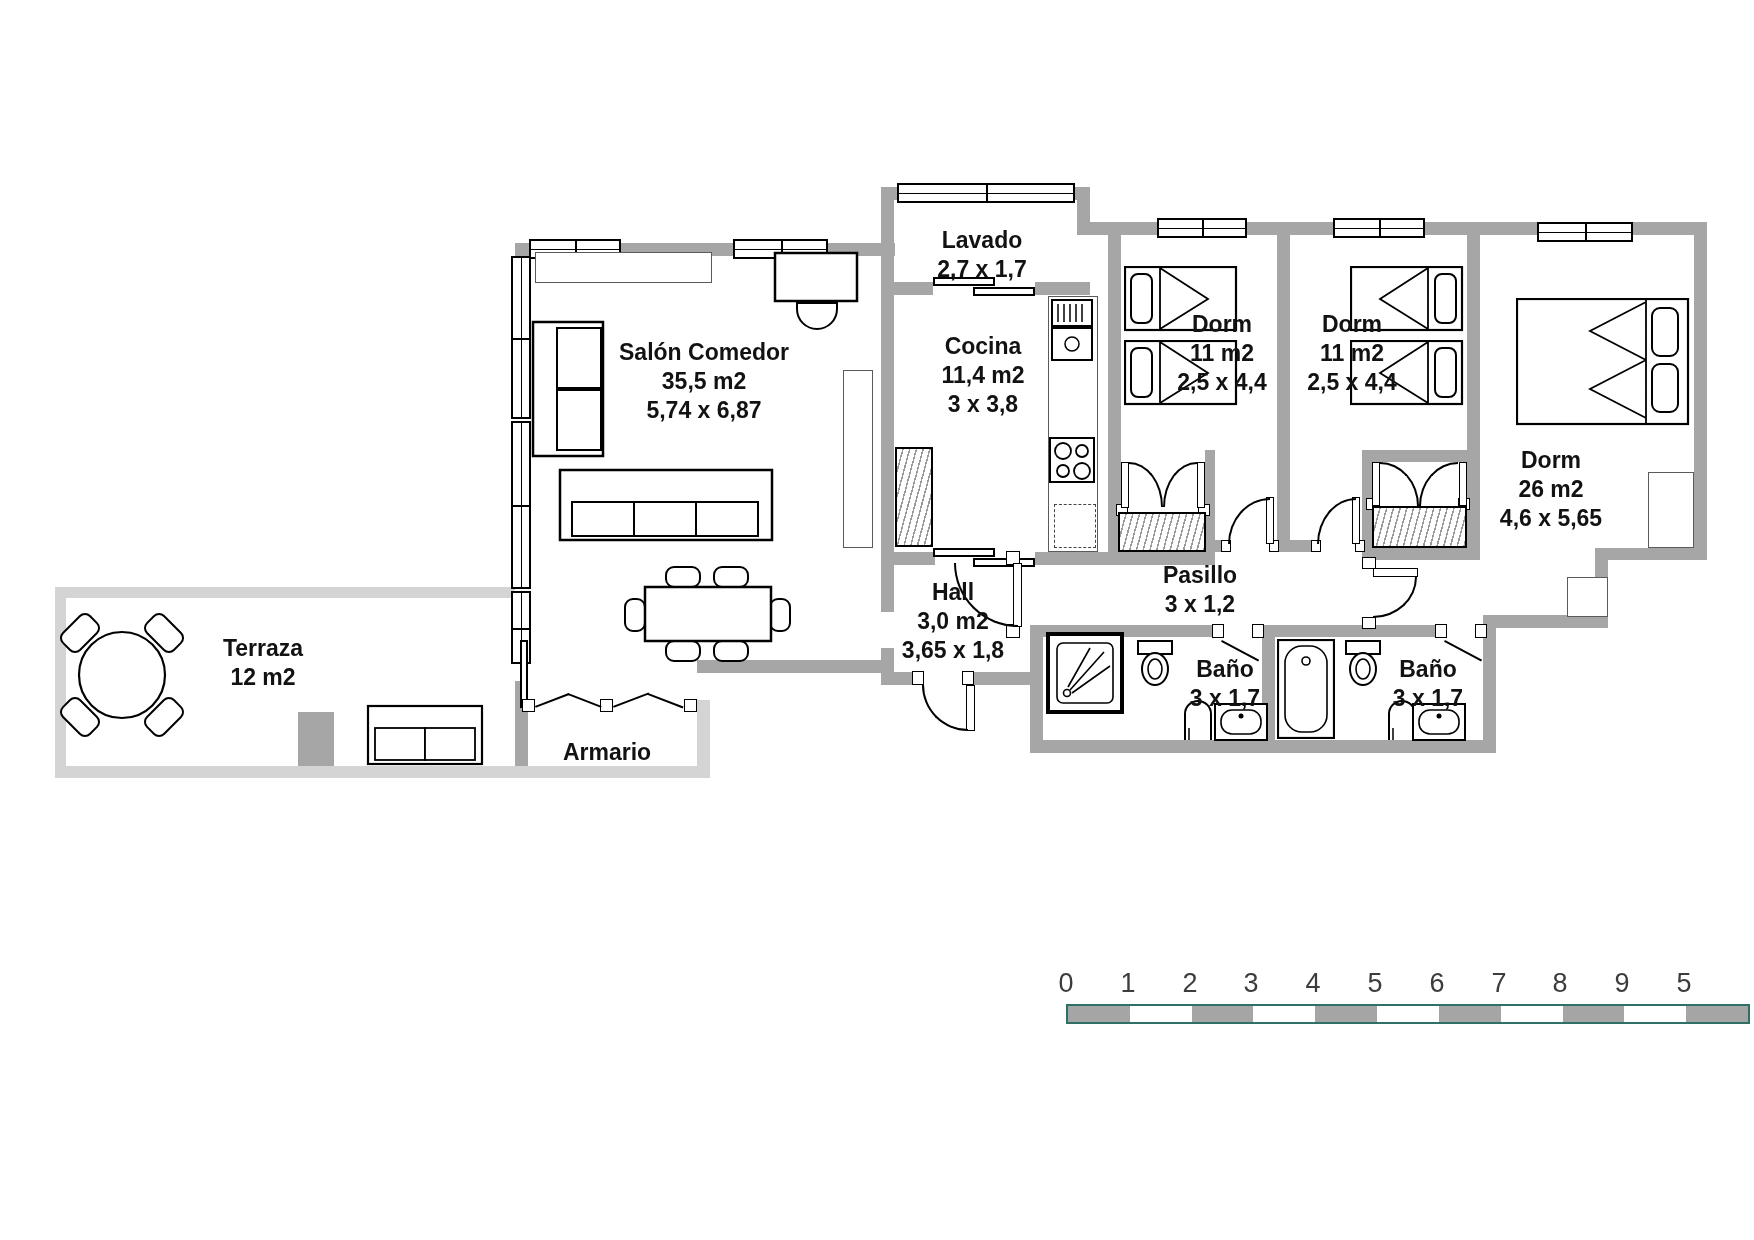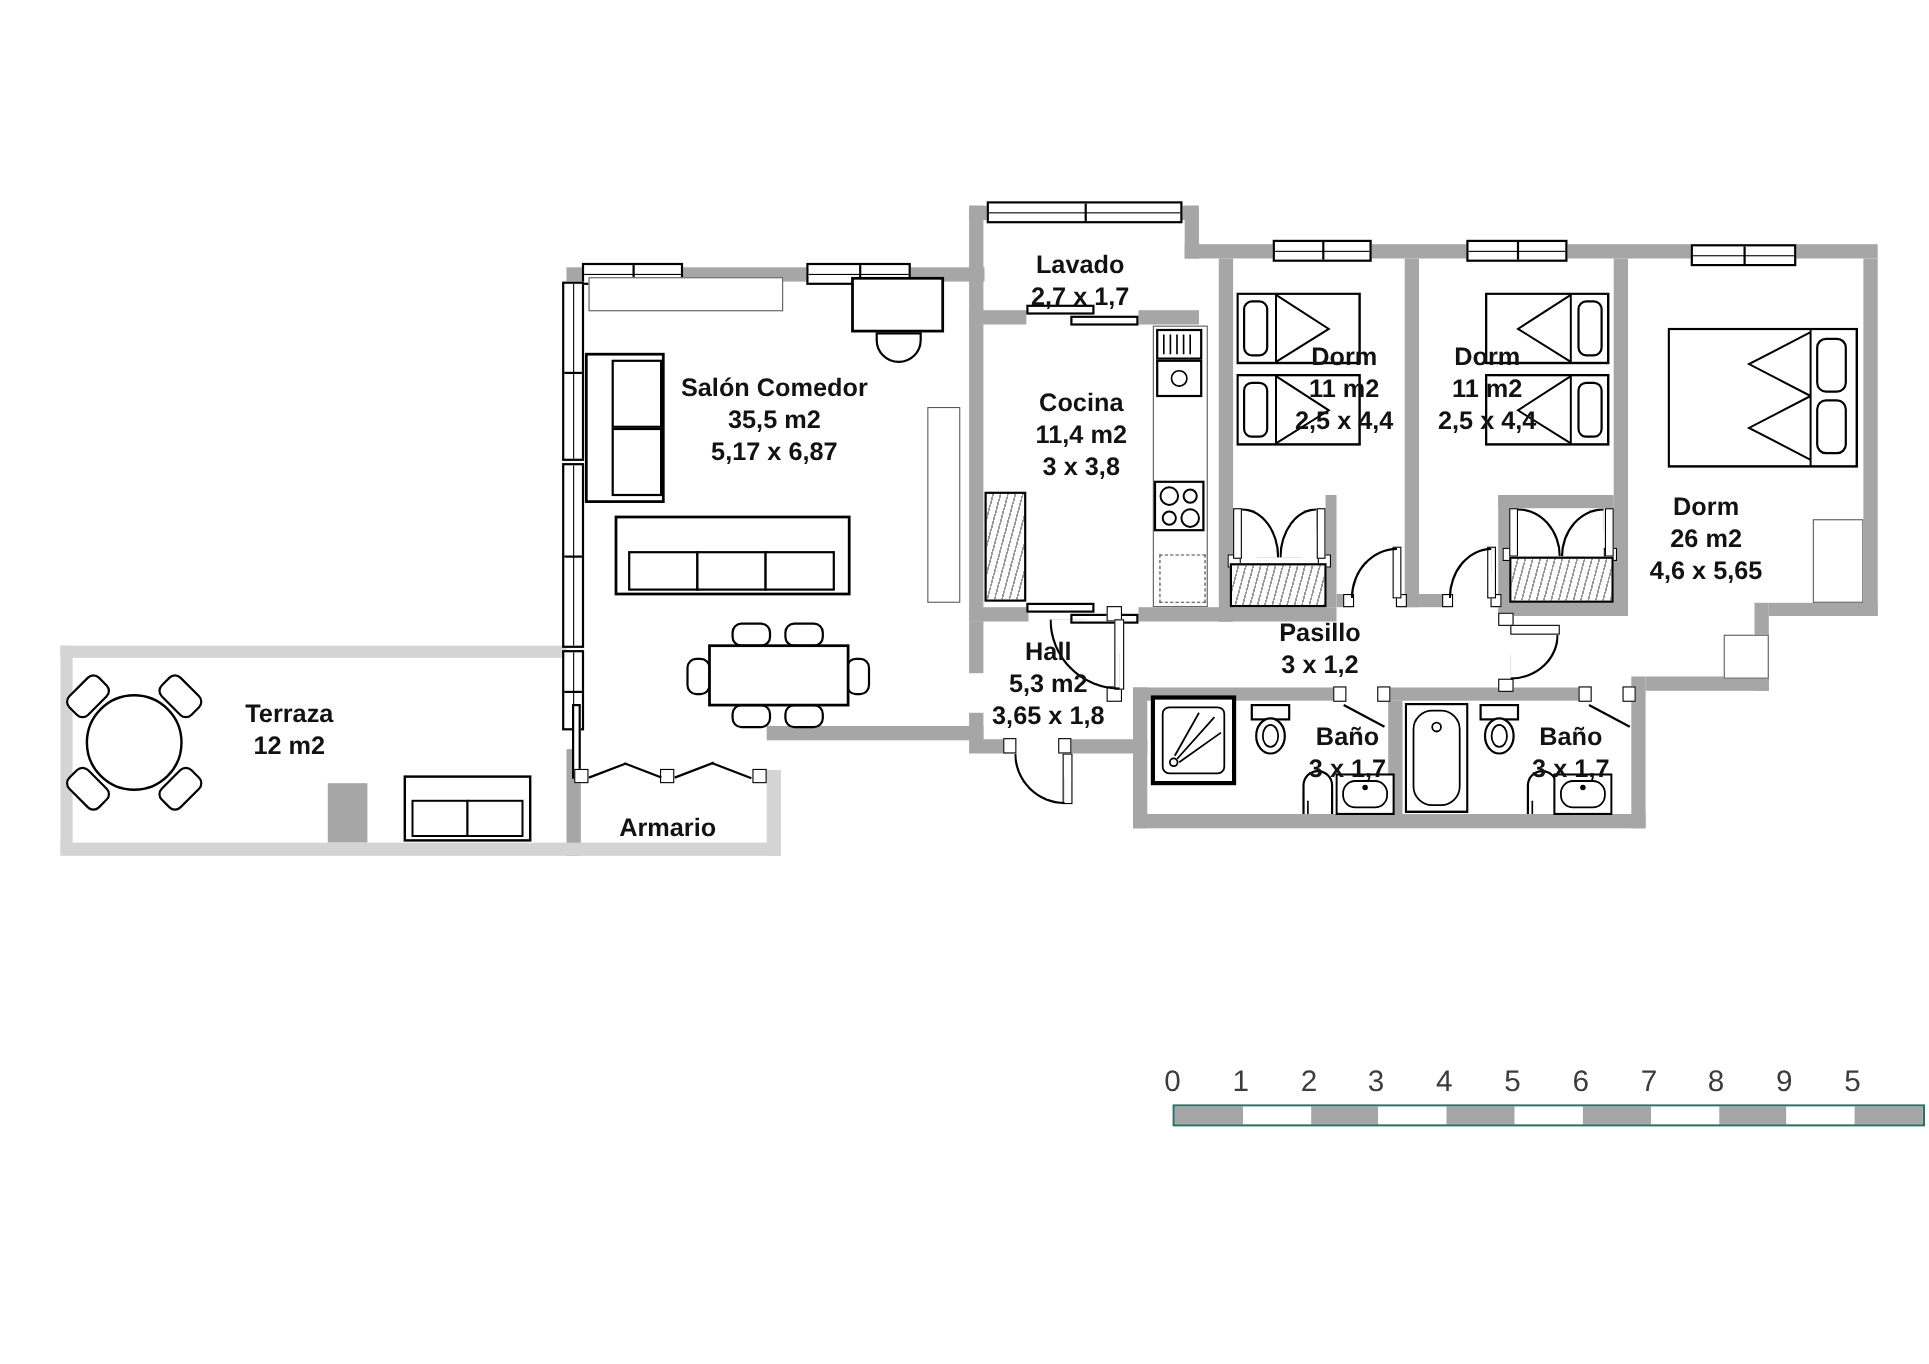--- a/index.html
+++ b/index.html
@@ -289,27 +289,27 @@
 
   <svg class="furn" style="left:366px;top:704px" width="118" height="62" viewBox="0 0 118 62">
     <rect x="2" y="2" width="114" height="58" fill="#fff" stroke="#000" stroke-width="2.2"></rect>
     <rect x="9" y="24" width="50" height="32" fill="#fff" stroke="#000" stroke-width="1.8"></rect>
     <rect x="59" y="24" width="50" height="32" fill="#fff" stroke="#000" stroke-width="1.8"></rect>
   </svg>
 
   <div class="lbl" style="left:704px;top:338px">
     <span>Salón Comedor</span>
     <span>35,5 m2</span>
-    <span>5,17 x 6,87</span>
+    <span>5,74 x 6,87</span>
   </div>
   <div class="lbl" style="left:982px;top:226px">
     <span>Lavado</span>
     <span>2,7 x 1,7</span>
   </div>
-  <div class="lbl" style="left:983px;top:352px">
+  <div class="lbl" style="left:983px;top:332px">
     <span>Cocina</span>
     <span>11,4 m2</span>
     <span>3 x 3,8</span>
   </div>
   <div class="lbl" style="left:1222px;top:310px">
     <span>Dorm</span>
     <span>11 m2</span>
     <span>2,5 x 4,4</span>
   </div>
   <div class="lbl" style="left:1352px;top:310px">
@@ -317,21 +317,21 @@
     <span>11 m2</span>
     <span>2,5 x 4,4</span>
   </div>
   <div class="lbl" style="left:1551px;top:446px">
     <span>Dorm</span>
     <span>26 m2</span>
     <span>4,6 x 5,65</span>
   </div>
   <div class="lbl" style="left:953px;top:578px">
     <span>Hall</span>
-    <span>5,3 m2</span>
+    <span>3,0 m2</span>
     <span>3,65 x 1,8</span>
   </div>
   <div class="lbl" style="left:1200px;top:561px">
     <span>Pasillo</span>
     <span>3 x 1,2</span>
   </div>
   <div class="lbl" style="left:1225px;top:655px">
     <span>Baño</span>
     <span>3 x 1,7</span>
   </div>

